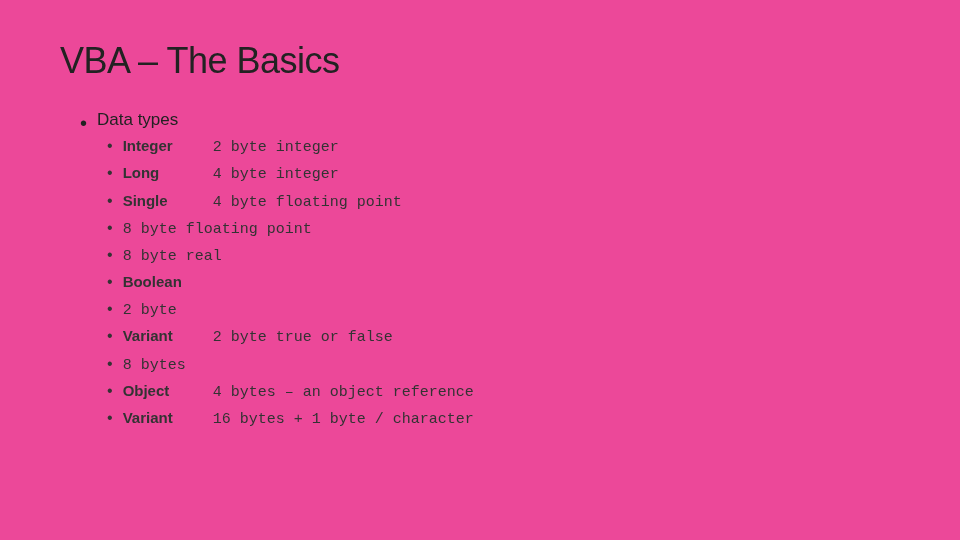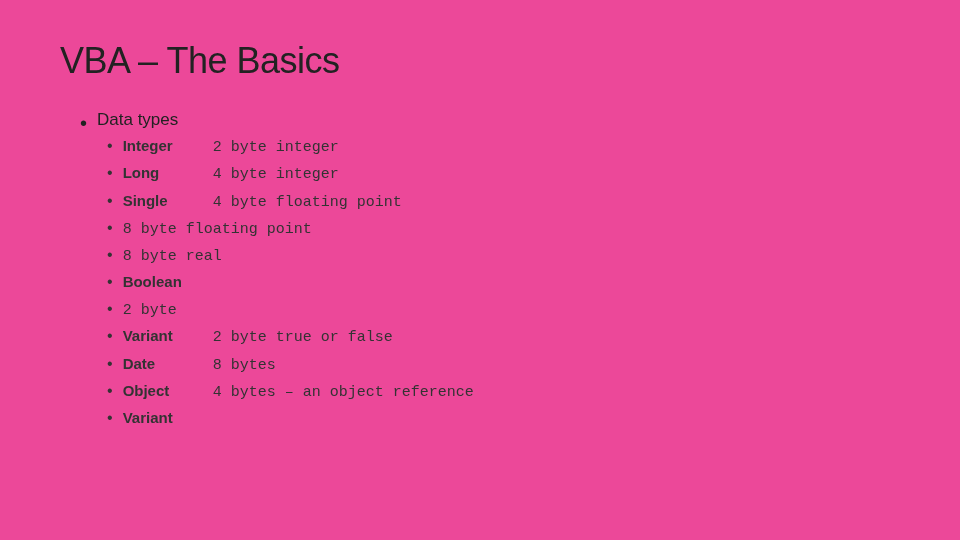--- a/index.html
+++ b/index.html
@@ -133,29 +133,29 @@
               <span class="inner-bullet">•</span>
               <span class="type-desc">2 byte</span>
             </li>
             <li>
               <span class="inner-bullet">•</span>
               <span class="type-name">Variant</span>
               <span class="type-desc">2 byte true or false</span>
             </li>
             <li>
               <span class="inner-bullet">•</span>
-              <span class="type-name">Date</span>
               <span class="type-desc">8 bytes</span>
             </li>
             <li>
               <span class="inner-bullet">•</span>
               <span class="type-name">Object</span>
               <span class="type-desc">4 bytes – an object reference</span>
             </li>
             <li>
               <span class="inner-bullet">•</span>
               <span class="type-name">Variant</span>
+              <span class="type-desc">16 bytes + 1 byte / character</span>
             </li>
           </ul>
       </div>
     </li>
   </ul>
 </div>
 
 </body></html>

